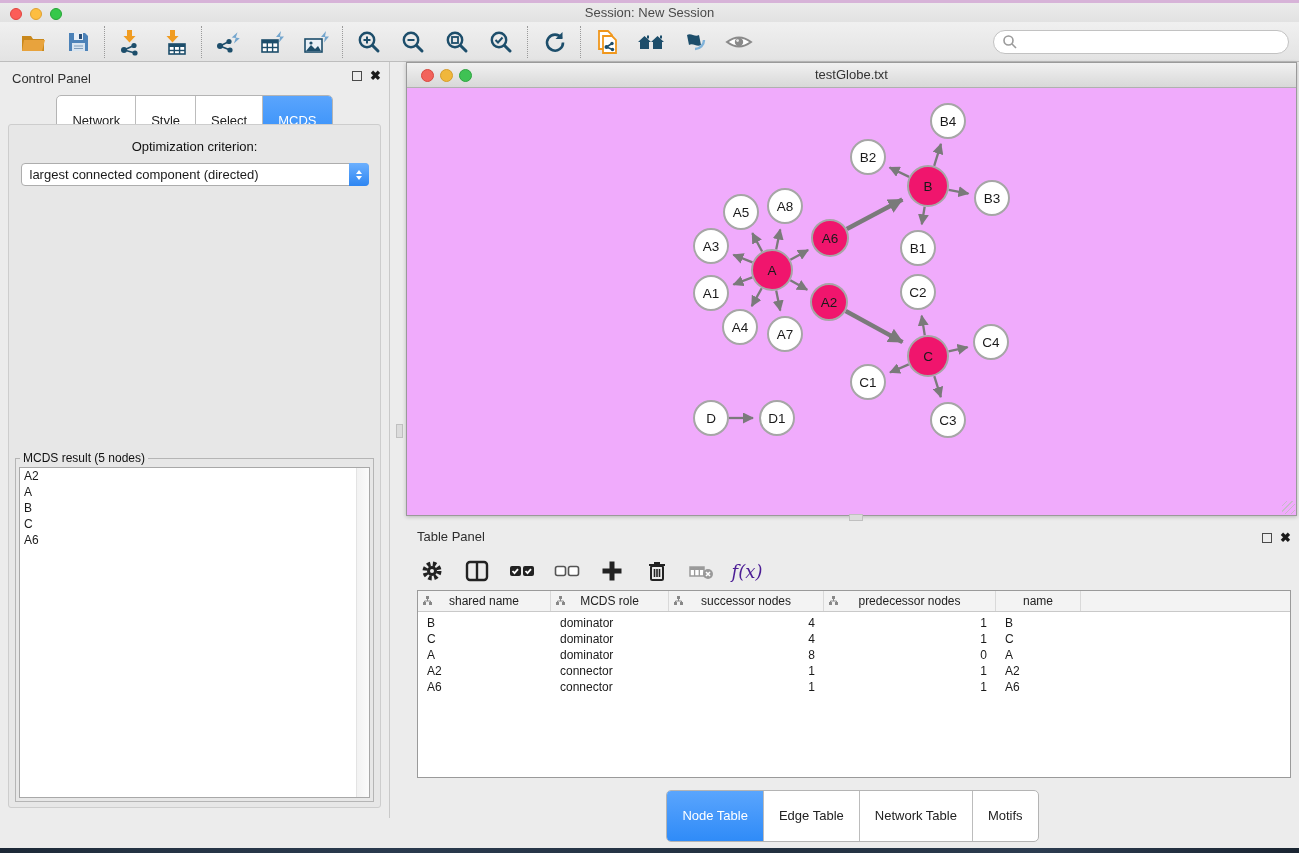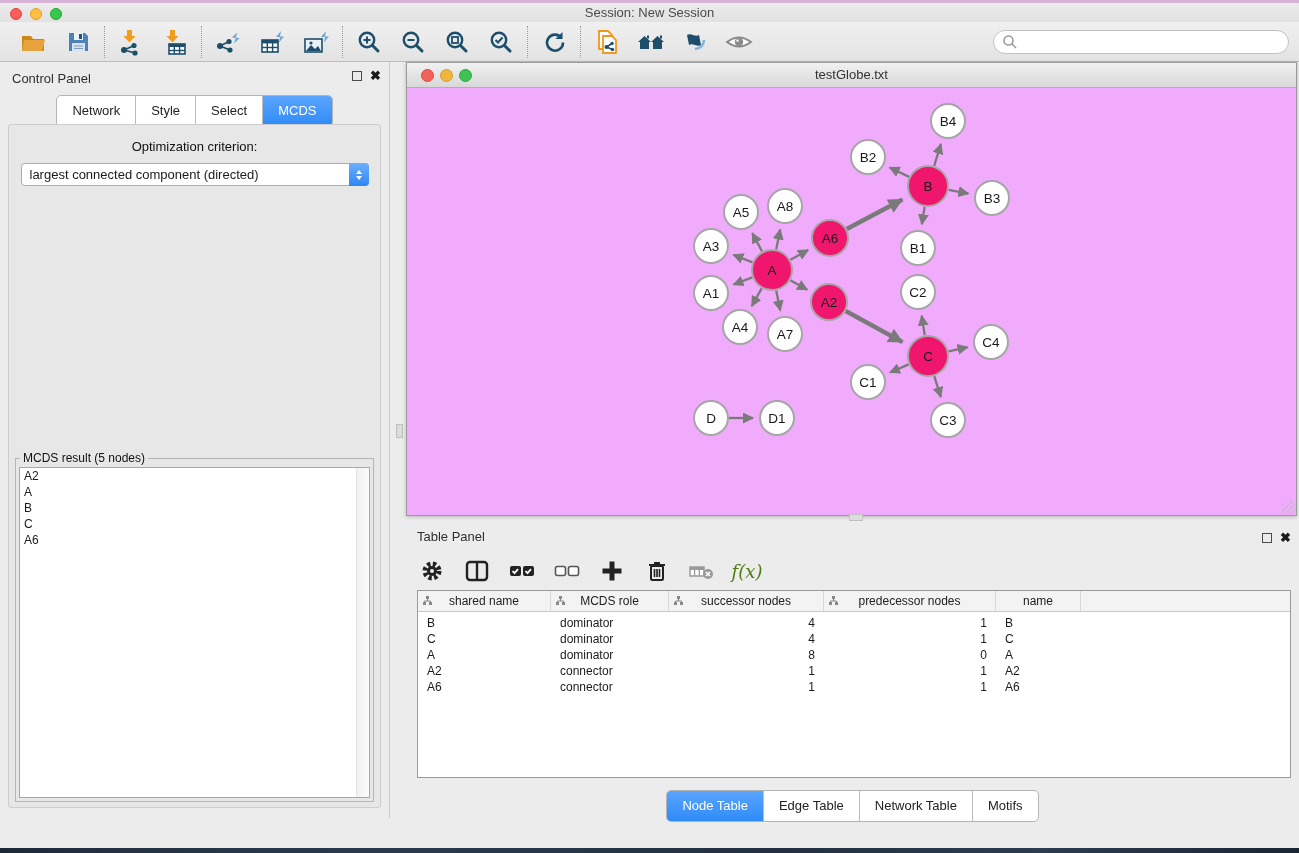--- a/index.html
+++ b/index.html
@@ -38,21 +38,21 @@
   
   .main { position:absolute; top:62px; left:0; right:0; height:756px; }
   
   .control-panel { position:absolute; left:0; top:0; width:390px; height:756px; border-right:1px solid #c9c9c9; background:#ececec; }
   .cp-header { position:relative; height:30px; }
   .cp-header .cp-title { position:absolute; left:12px; top:9px; font-size:13px; color:#2e2e2e; }
   .panel-icons { position:absolute; right:8px; top:9px; display:flex; gap:8px; align-items:center; }
   .float-icon { width:10px; height:10px; border:1.5px solid #4a4a4a; }
   .close-icon { font-size:13px; font-weight:bold; color:#1a1a1a; line-height:10px; }
   .segmented { display:flex; background:#fff; border:1px solid #b4b4b4; border-radius:5px; overflow:hidden; width:max-content; }
-  .seg { padding:7px 15px; font-size:13px; color:#222; border-right:1px solid #bcbcbc; cursor:default; line-height:16px; }
+  .seg { padding:17px 15px; font-size:13px; color:#222; border-right:1px solid #bcbcbc; cursor:default; line-height:16px; }
   .seg:last-child { border-right:none; }
   .seg.active { background:linear-gradient(#5aa5fd,#2f8bf8); color:#fff; }
   .cp-tabs-wrap { display:flex; justify-content:center; margin-top:3px; }
   .cp-content {
     position:absolute; left:8px; right:8px; top:62px; bottom:10px;
     background:#e7e7e7; border:1px solid #cdcdcd; border-radius:3px;
   }
   .opt-label { text-align:center; margin-top:14px; font-size:13px; color:#111; }
   .dropdown {
     margin:9px auto 0 auto; width:348px; height:23px; background:#fff;
@@ -90,21 +90,21 @@
   .canvas { position:absolute; left:0; right:0; top:25px; bottom:0; background:#f0abfc; overflow:hidden; }
   .resize-grip { position:absolute; right:1px; bottom:1px; width:13px; height:13px;
     background:repeating-linear-gradient(135deg, transparent 0 3px, #bdbdbd 3px 4px); opacity:.8; }
   .hsplit-grip { position:absolute; left:443px; top:452px; width:14px; height:7px; background:#dcdcdc; border:1px solid #c0c0c0; }
   
   .table-panel { position:absolute; left:0; right:0; top:462px; bottom:0; background:#ececec; }
   .tp-header { position:relative; height:24px; }
   .tp-header .tp-title { position:absolute; left:11px; top:5px; font-size:13px; color:#2e2e2e; }
   .tp-toolbar { position:absolute; left:11px; top:28px; height:38px; display:flex; align-items:center; gap:15px; }
   .tp-btn { width:30px; height:30px; display:flex; align-items:center; justify-content:center; }
-  .fx-label { font-family:"DejaVu Serif", serif; font-style:italic; font-size:18px; color:#4d7c0f; }
+  .fx-label { font-family:"DejaVu Serif", serif; font-style:italic; font-size:18px; color:#4c1d95; }
   .data-table { position:absolute; left:11px; right:8px; top:66px; height:188px; background:#fff; border:1px solid #9a9a9a; overflow:hidden; }
   .dt-header { display:grid; grid-template-columns:133px 118px 155px 172px 85px 1fr; height:21px;
     background:#f3f3f3; border-bottom:1px solid #c9c9c9; }
   .dt-hcell { display:flex; align-items:center; justify-content:center; gap:5px; font-size:12px; color:#222;
     border-right:1px solid #d9d9d9; position:relative; }
   .dt-hcell .hico { position:absolute; left:5px; top:5px; }
   .dt-hcell:nth-last-child(1) { border-right:none; }
   .dt-row { display:grid; grid-template-columns:133px 118px 155px 172px 85px 1fr; height:16px; font-size:12px; }
   .dt-row > div { line-height:16px; white-space:nowrap; }
   .c-left { padding-left:9px; text-align:left; }

